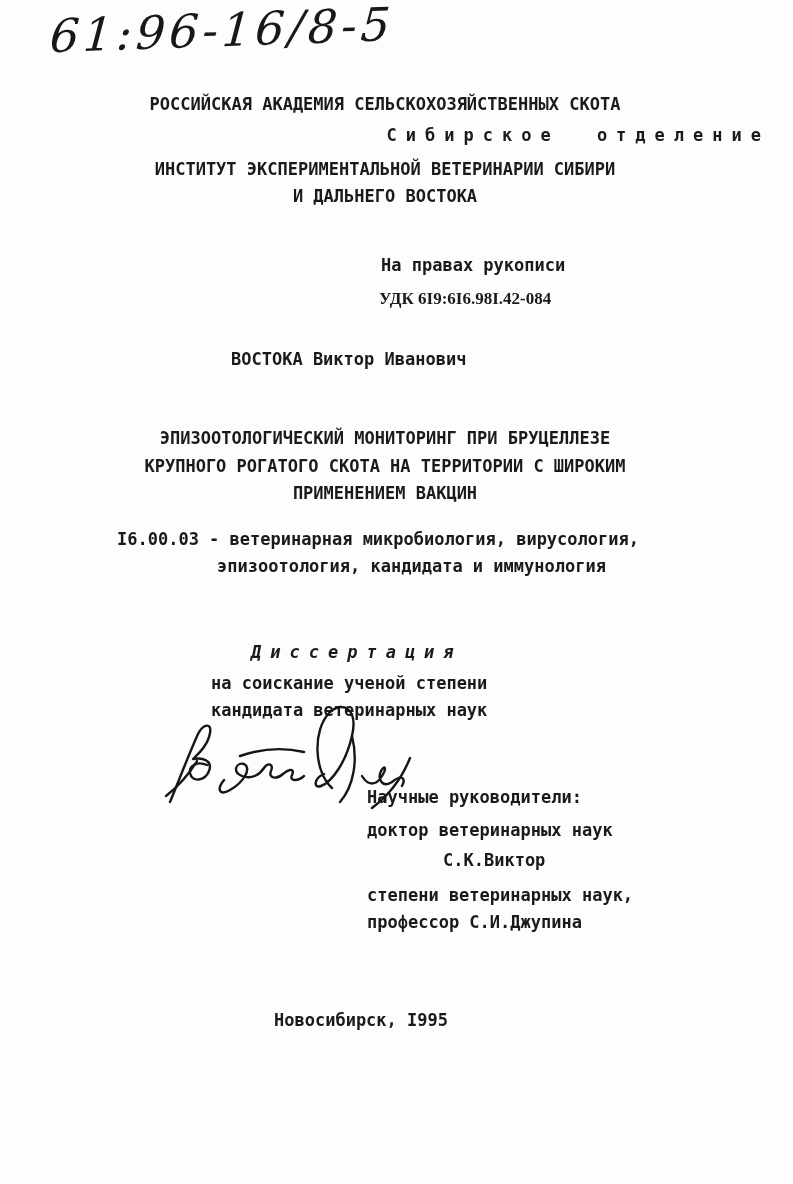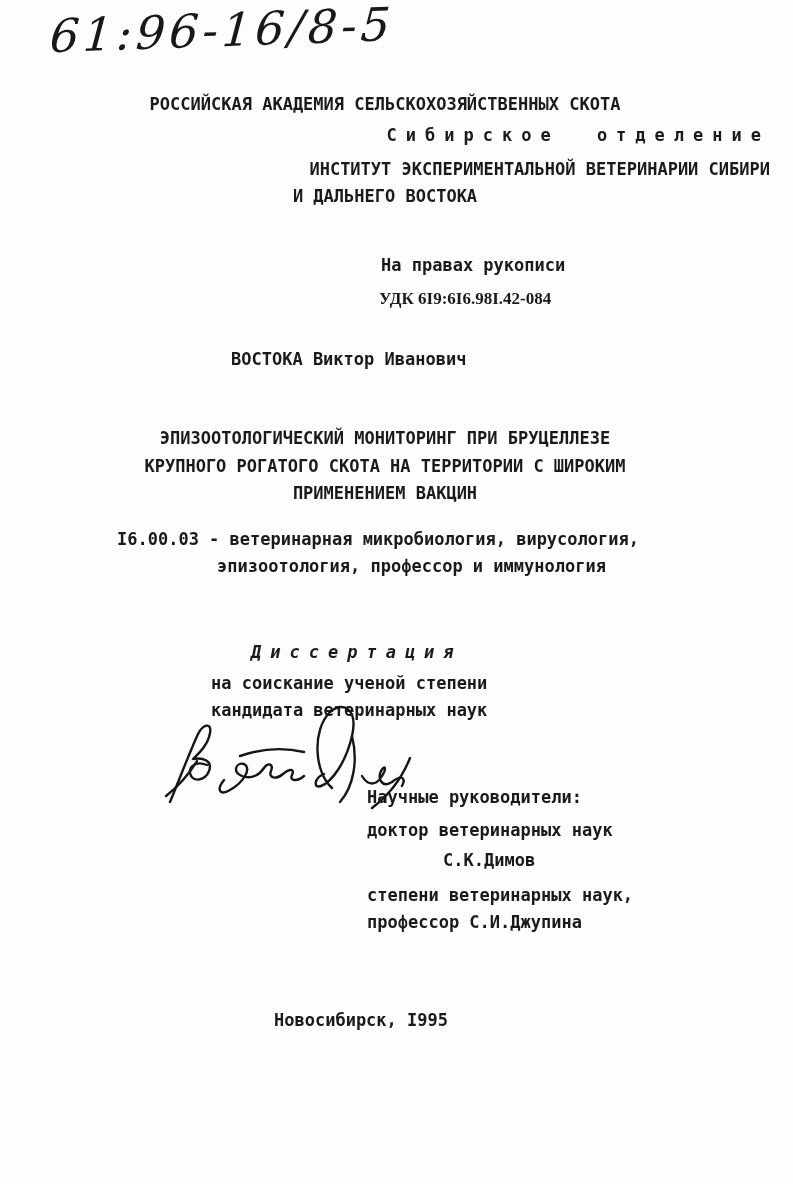--- a/index.html
+++ b/index.html
@@ -41,39 +41,39 @@
 <body>
 
 <div class="page">
 
   <div class="abs handwritten" style="left:52px; top:8px;">61:96-16/8-5</div>
 
   <div class="abs centered" style="top:94px;">РОССИЙСКАЯ АКАДЕМИЯ СЕЛЬСКОХОЗЯЙСТВЕННЫХ СКОТА</div>
 
   <div class="abs centered spread" style="top:125px;">Сибирское отделение</div>
 
-  <div class="abs centered" style="top:159px;text-align:right;">ИНСТИТУТ ЭКСПЕРИМЕНТАЛЬНОЙ ВЕТЕРИНАРИИ СИБИРИ</div>
+  <div class="abs centered" style="top:159px;">ИНСТИТУТ ЭКСПЕРИМЕНТАЛЬНОЙ ВЕТЕРИНАРИИ СИБИРИ</div>
 
   <div class="abs centered" style="top:186px;">И ДАЛЬНЕГО ВОСТОКА</div>
 
   <div class="abs" style="left:381px; top:255px;">На правах рукописи</div>
 
   <div class="abs" style="left:379px; top:288px;font-family:Liberation Serif, serif;">УДК 6I9:6I6.98I.42-084</div>
 
   <div class="abs" style="left:231px; top:349px;">ВОСТОКА Виктор Иванович</div>
 
   <div class="abs centered title-block" style="top:425px;">
     <div>ЭПИЗООТОЛОГИЧЕСКИЙ МОНИТОРИНГ ПРИ БРУЦЕЛЛЕЗЕ</div>
     <div>КРУПНОГО РОГАТОГО СКОТА НА ТЕРРИТОРИИ С ШИРОКИМ</div>
     <div>ПРИМЕНЕНИЕМ ВАКЦИН</div>
   </div>
 
   <div class="abs" style="left:117px; top:529px;">I6.00.03 - ветеринарная микробиология, вирусология,</div>
 
-  <div class="abs" style="left:217px; top:556px;">эпизоотология, профессор и иммунология</div>
+  <div class="abs" style="left:217px; top:556px;">эпизоотология, кандидата и иммунология</div>
 
   <div class="abs spread" style="left:251px; top:642px;font-style:italic;">Диссертация</div>
 
   <div class="abs" style="left:211px; top:673px;">на соискание ученой степени</div>
 
   <div class="abs" style="left:211px; top:700px;">кандидата ветеринарных наук</div>
 
   <svg class="abs sig-svg" style="left:164px; top:702px;" width="252" height="108" viewBox="0 0 252 108">
     <path d="M6 100 C12 86, 24 54, 34 32 C39 22, 48 20, 46 31 C44 43, 35 51, 29 57 C39 55, 49 59, 45 69 C41 79, 28 81, 26 71 C25 63, 34 59, 43 63"></path>
     <path d="M2 94 C12 86, 24 74, 33 59"></path>
@@ -82,21 +82,21 @@
     <path d="M168 86 C150 70, 148 28, 166 10 C180 -2, 194 8, 188 34 C182 60, 168 80, 157 84 C149 87, 150 76, 160 72"></path>
     <path d="M188 34 C194 58, 190 84, 176 100"></path>
     <path d="M198 74 C204 84, 212 84, 218 74 C223 66, 221 62, 217 69 C213 78, 219 86, 228 80 C238 72, 242 76, 238 84"></path>
     <path d="M246 56 C238 76, 224 94, 208 106"></path>
   </svg>
 
   <div class="abs" style="left:367px; top:787px;">Научные руководители:</div>
 
   <div class="abs" style="left:367px; top:820px;">доктор ветеринарных наук</div>
 
-  <div class="abs" style="left:443px; top:850px;">С.К.Димов</div>
+  <div class="abs" style="left:443px; top:850px;">С.К.Виктор</div>
 
   <div class="abs" style="left:367px; top:885px;">степени ветеринарных наук,</div>
 
   <div class="abs" style="left:367px; top:912px;">профессор С.И.Джупина</div>
 
   <div class="abs" style="left:274px; top:1010px;">Новосибирск, I995</div>
 
 </div>
 
 </body></html>

